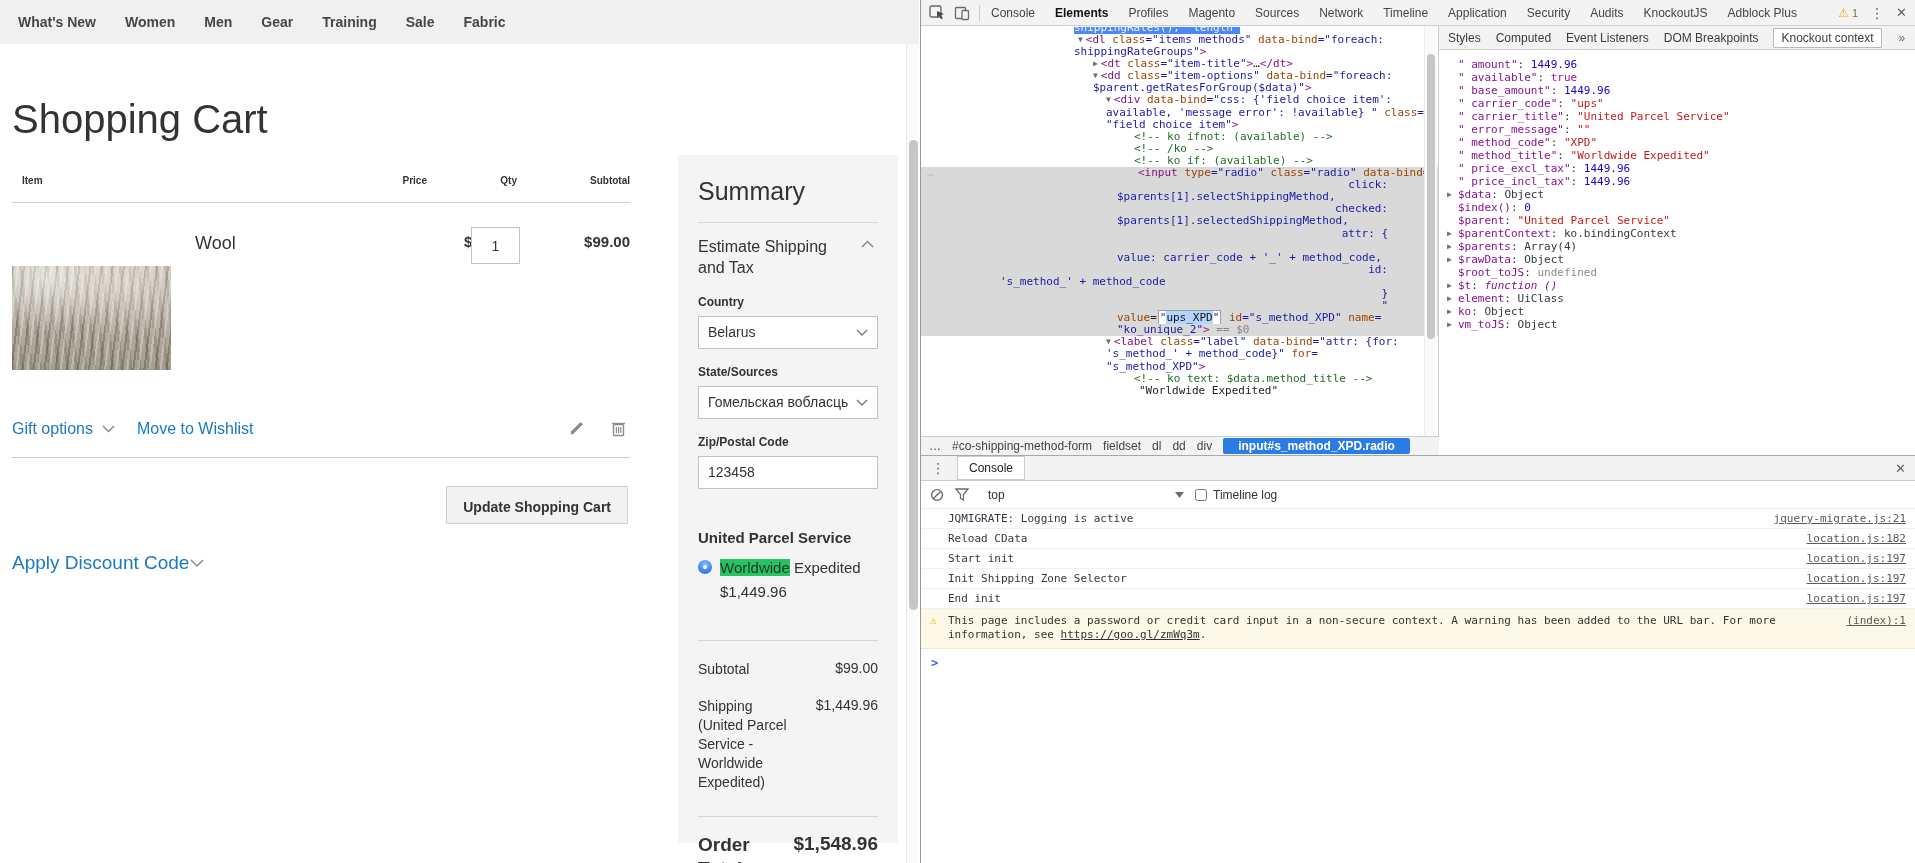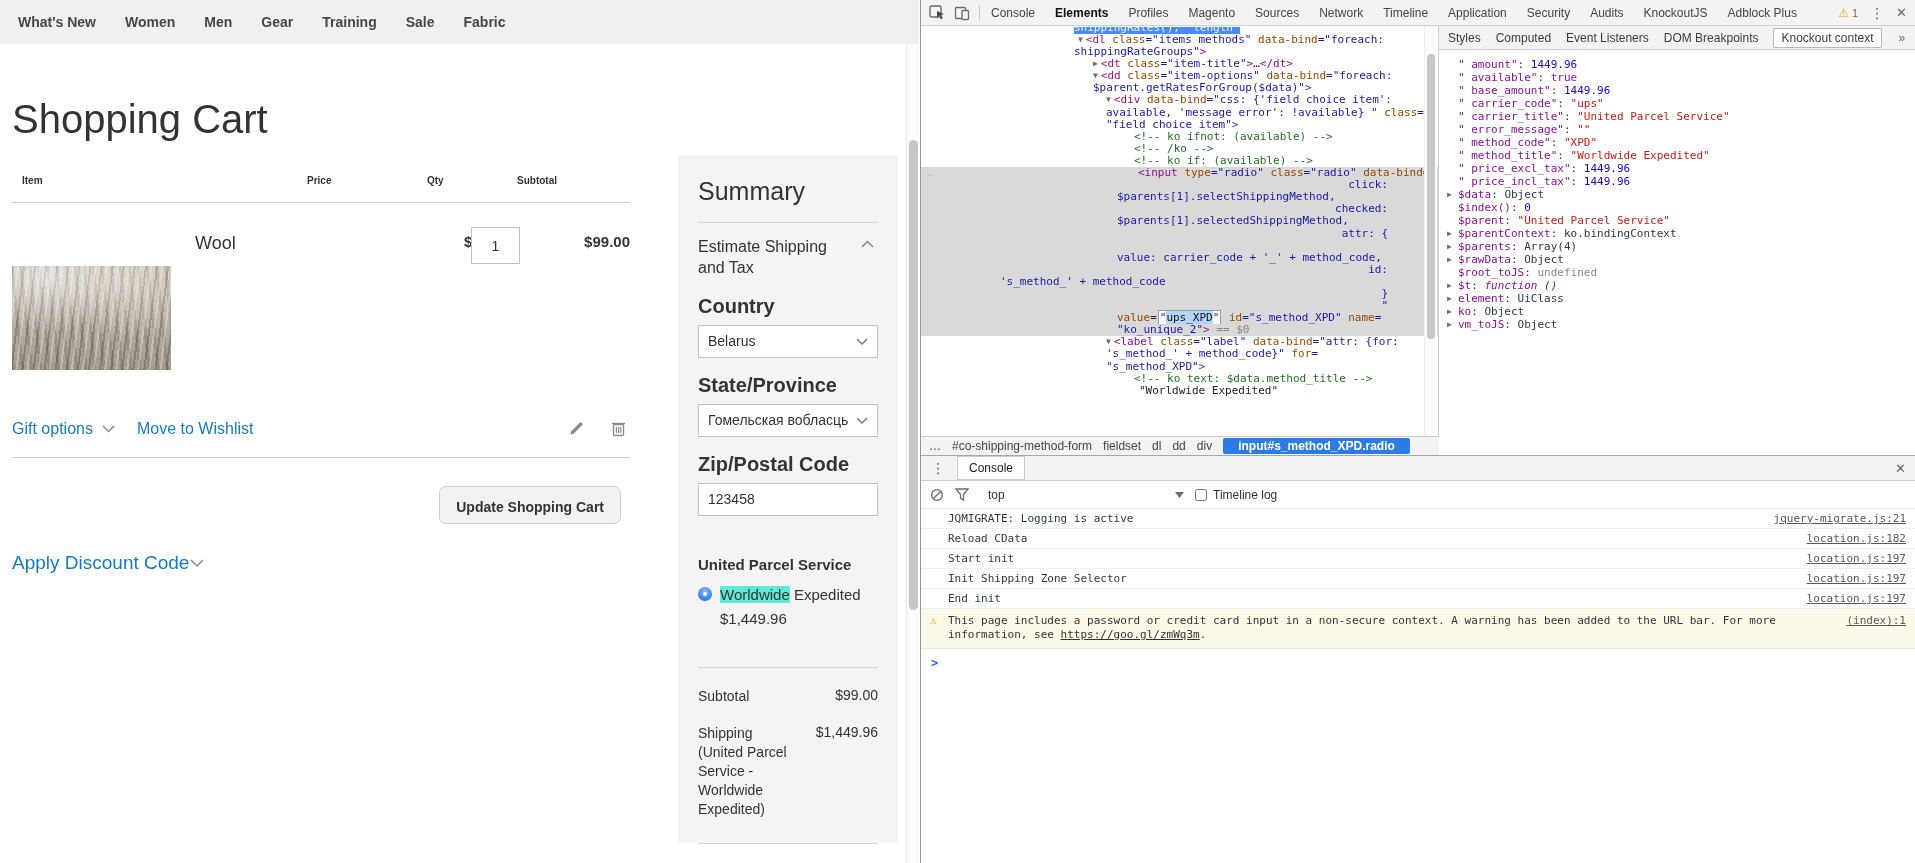--- a/index.html
+++ b/index.html
@@ -8,67 +8,67 @@
   
   .page{position:absolute;left:0;top:0;width:919px;height:863px;background:#fff;overflow:hidden}
   .top-nav{position:absolute;left:0;top:0;width:100%;height:44px;background:#f0f0f0;
            display:flex;align-items:center;padding-left:18px;gap:29px;box-sizing:border-box}
   .nav-item{font-size:14px;font-weight:700;color:#464646;cursor:pointer;white-space:nowrap}
   .page-title{position:absolute;left:12px;top:70px;font-size:40px;font-weight:300;color:#333;line-height:1.1}
   .cart{position:absolute;left:12px;top:175px;width:618px;height:402px}
   .cart-grid{display:grid;grid-template-columns:1fr 120px 90px 113px}
   .cart-head{position:absolute;top:0;left:0;right:0;font-size:10px;font-weight:700;color:#333;
              padding-bottom:16px;border-bottom:1px solid #ccc}
-  .th-r{text-align:left}
+  .th-r{text-align:right}
   .th-item{padding-left:10px}
   .prod-name{position:absolute;left:183px;top:58px;font-size:18px;color:#333}
   .cell-price{position:absolute;left:378px;top:58px;width:120px;text-align:right;font-size:15px;font-weight:700}
   .cell-sub{position:absolute;right:0;top:58px;width:113px;text-align:right;font-size:15px;font-weight:700}
   .qty-box{position:absolute;left:459px;top:52px;width:43px;height:33px;border:1px solid #c2c2c2;
            text-align:center;font-size:14px;font-family:"Liberation Sans",sans-serif;color:#333;background:#fff}
   .prod-img{position:absolute;left:0;top:91px;width:159px;height:104px;background-color:#b7b0a4;
     background-image:
       radial-gradient(ellipse at 22% 12%, rgba(255,255,255,.55), transparent 42%),
       radial-gradient(ellipse at 72% 16%, rgba(243,238,228,.5), transparent 45%),
       repeating-linear-gradient(97deg, rgba(62,52,42,.30) 0 2px, transparent 2px 5px, rgba(255,255,255,.28) 5px 7px, transparent 7px 11px),
       repeating-linear-gradient(84deg, rgba(84,74,62,.22) 0 3px, transparent 3px 9px),
       linear-gradient(180deg,#cfc8bc,#a39b8e)}
   .row-actions{position:absolute;left:0;top:245px;width:100%;height:24px}
   .link{color:#1979c3;cursor:pointer;text-decoration:none}
   .gift{position:absolute;left:0;top:0;font-size:16px}
   .gift-ch{position:absolute;left:90px;top:5px}
   .wish{position:absolute;left:125px;top:0;font-size:16px}
   .row-icons{position:absolute;right:4px;top:0;display:flex;gap:26px}
   .divider2{position:absolute;left:0;top:282px;width:100%;border-top:1px solid #ccc}
-  .update-btn{position:absolute;right:9px;top:311px;height:38px;padding:12px 16px;background:#f2f2f2;
-              border:1px solid #cdcdcd;border-radius:7px;font-size:14px;font-weight:700;color:#333;
+  .update-btn{position:absolute;right:2px;top:311px;height:38px;padding:12px 16px;background:#f2f2f2;
+              border:1px solid #cdcdcd;border-radius:1px;font-size:14px;font-weight:700;color:#333;
               font-family:"Liberation Sans",sans-serif;cursor:pointer}
   .discount{position:absolute;left:0;top:377px;font-size:19px}
   .disc-ch{position:absolute;left:178px;top:384px}
   
   .pg-scroll{position:absolute;left:906px;top:44px;width:13px;height:819px;background:#fbfbfb;border-left:1px solid #e8e8e8}
   .pg-thumb{position:absolute;left:2px;top:96px;width:9px;height:470px;background:#c6c6c6;border-radius:5px}
   
   .summary{position:absolute;left:678px;top:155px;width:220px;height:688px;background:#f4f4f4;
            box-sizing:border-box;padding:22px 20px 0 20px}
   .sum-title{font-size:25px;font-weight:300;color:#333}
   .sum-div{border-top:1px solid #d6d6d6;margin:16px 0 14px 0}
   .est{position:relative;font-size:16px;font-weight:400;line-height:1.3;width:150px}
   .est-ch{position:absolute;right:-26px;top:3px}
-  .f-label{font-size:20px;font-weight:600;margin:16px 0 7px 0}
+  .f-label{font-size:12px;font-weight:600;margin:16px 0 7px 0}
   .sel{height:33px;border:1px solid #c2c2c2;background:#fff;display:flex;align-items:center;
        justify-content:space-between;padding:0 9px;font-size:14px;box-sizing:border-box;cursor:pointer}
   .zip-input{width:100%;height:33px;border:1px solid #c2c2c2;padding:0 9px;font-size:14px;
              box-sizing:border-box;font-family:"Liberation Sans",sans-serif;color:#333}
   .carrier{margin-top:40px;font-size:15px;font-weight:700}
   .method{display:flex;align-items:center;gap:8px;margin-top:13px;font-size:15px}
   .radio{width:14px;height:14px;border-radius:50%;flex:0 0 14px;position:relative;
          background:radial-gradient(circle at 50% 30%, #8cb9f8, #2e7cf0 72%)}
   .radio::after{content:"";position:absolute;left:5px;top:5px;width:4px;height:4px;border-radius:50%;background:#fff}
-  .hl-gray{background:#5eead4}
+  .hl-gray{background:#22c55e}
   .m-price{margin:7px 0 0 22px;font-size:15px}
   .sum-div2{border-top:1px solid #d6d6d6;margin-top:40px}
   .t-row{display:flex;margin-top:19px}
   .t-label{width:100px;font-size:14px;line-height:1.35}
   .t-val{flex:1;text-align:right;font-size:14px}
   .sum-div3{border-top:1px solid #d6d6d6;margin-top:24px}
   .ot-row{display:flex;margin-top:16px}
   .ot-label{width:105px;font-size:19px;font-weight:700;line-height:1.25}
   .ot-val{flex:1;text-align:right;font-size:19px;font-weight:700}
   
@@ -226,21 +226,21 @@
     </div>
     <div class="f-label">Country</div>
     <div class="sel">
       <span>Belarus</span>
       <span>
         <svg width="12" height="7" viewBox="0 0 12 7">
             <path d="M1 1l5 5 5-5" stroke="#777" stroke-width="1.4" fill="none"></path>
           </svg>
       </span>
     </div>
-    <div class="f-label">State/Province</div>
+    <div class="f-label">State/Sources</div>
     <div class="sel">
       <span>Гомельская вобласць</span>
       <span>
         <svg width="12" height="7" viewBox="0 0 12 7">
             <path d="M1 1l5 5 5-5" stroke="#777" stroke-width="1.4" fill="none"></path>
           </svg>
       </span>
     </div>
     <div class="f-label">Zip/Postal Code</div>
     <input class="zip-input" value="123458" style="">

